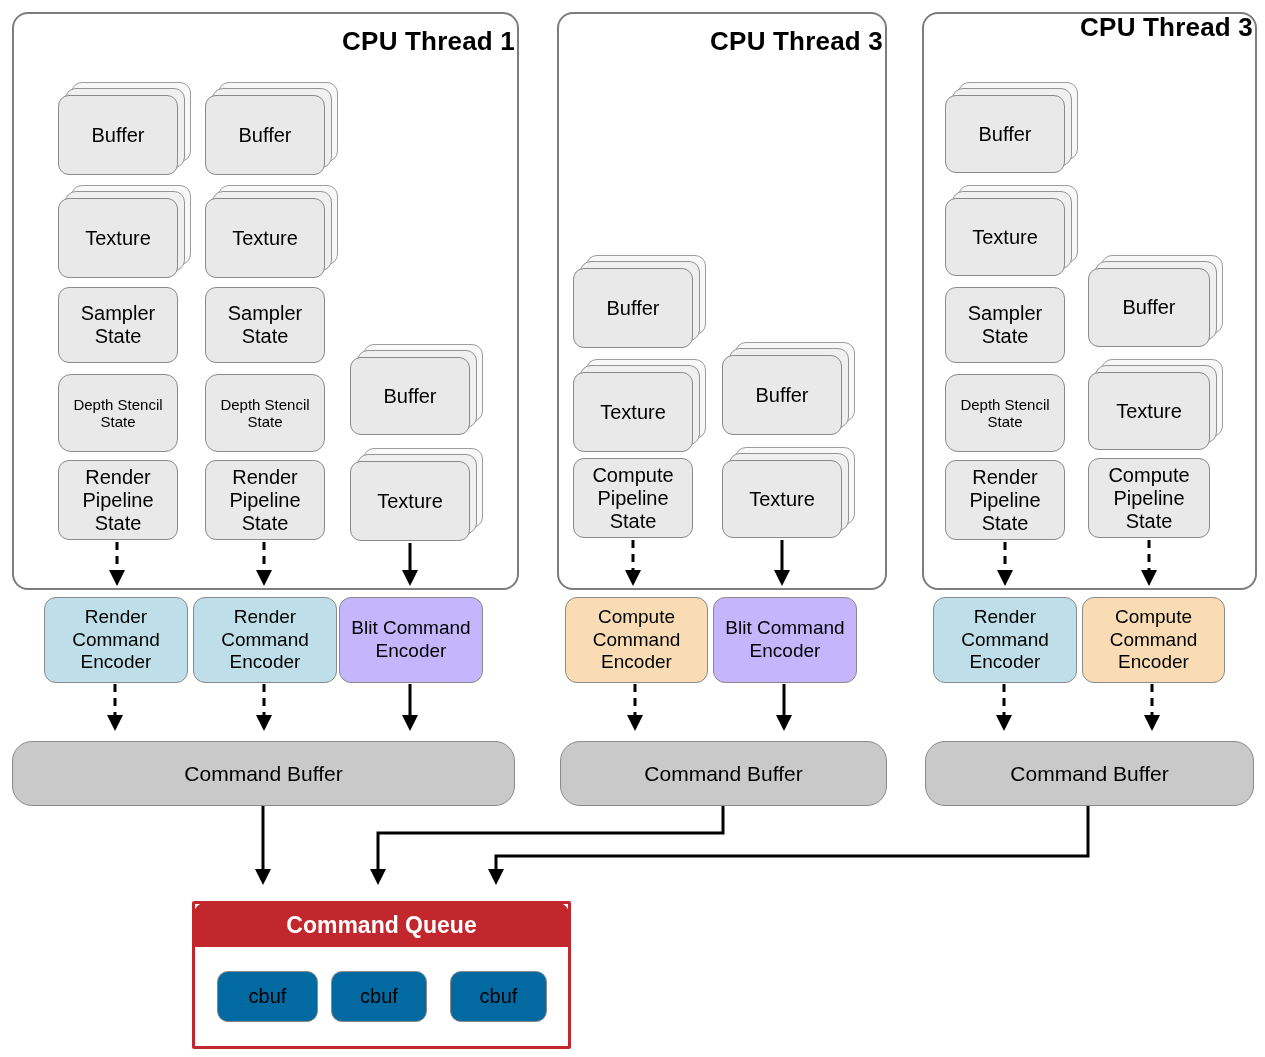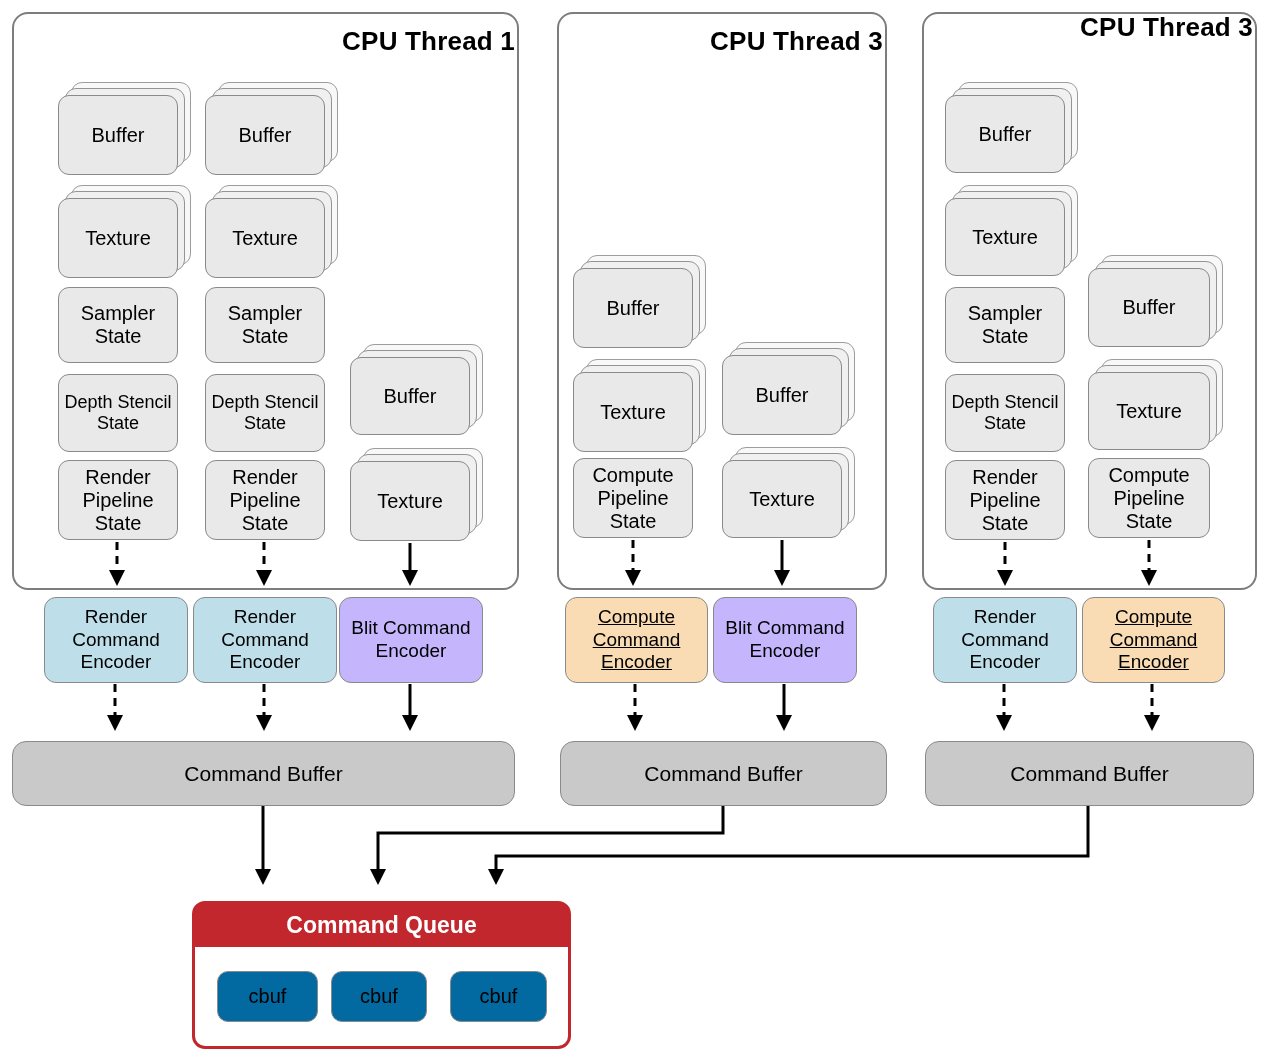--- a/index.html
+++ b/index.html
@@ -8,40 +8,40 @@
 
   
   .panel{position:absolute;background:#fff;border:2px solid #7d7d7d;border-radius:16px;}
   .ptitle{position:absolute;text-align:right;font-size:26px;font-weight:bold;letter-spacing:.2px;}
 
   
   .obox{position:absolute;}
   .card{position:absolute;inset:0;display:flex;align-items:center;justify-content:center;
         background:#e9e9e9;border:1.6px solid #8a8a8a;border-radius:11px;
         text-align:center;font-size:20px;line-height:1.15;padding:2px;z-index:1;}
-  .small .card{font-size:18px;}
+  .small .card{font-size:15px;border-radius:13px;}
   .stack::before{content:"";position:absolute;inset:0;transform:translate(13px,-13px);
         background:#f8f8f8;border:1.6px solid #9d9d9d;border-radius:11px;}
   .stack::after{content:"";position:absolute;inset:0;transform:translate(7px,-7px);
         background:#f0f0f0;border:1.6px solid #949494;border-radius:11px;}
 
   
   .enc{position:absolute;display:flex;align-items:center;justify-content:center;
        border:1.6px solid #8a8a8a;border-radius:12px;text-align:center;
        font-size:19px;line-height:1.2;}
   .enc-render{background:#bedfe9;}
   .enc-blit{background:#c4b5fd;}
-  .enc-compute{background:#fadcb4;text-decoration:underline;}
+  .enc-compute{background:#fadcb4;}
 
   
   .cbuffer{position:absolute;display:flex;align-items:center;justify-content:center;
-       background:#c9c9c9;border:1.6px solid #8a8a8a;border-radius:14px;font-size:21px;}
+       background:#c9c9c9;border:1.6px solid #8a8a8a;border-radius:20px;font-size:21px;}
 
   
-  .queue{position:absolute;background:#fff;border:3px solid #c1272d;border-radius:13px;}
+  .queue{position:absolute;background:#fff;border:3px solid #c1272d;border-radius:2px;}
   .queue-header{position:absolute;left:-1px;top:-1px;right:-1px;height:44px;background:#c1272d;
        border-radius:11px 11px 0 0;display:flex;align-items:center;justify-content:center;
        color:#fff;font-weight:bold;font-size:23px;}
   .cbuf{position:absolute;display:flex;align-items:center;justify-content:center;
        background:#0369a1;border:1.6px solid #8a8a8a;border-radius:11px;font-size:20px;}
 
   
   #arrows{position:absolute;left:0;top:0;width:1265px;height:1057px;pointer-events:none;}
   .arrow{stroke:#000;stroke-width:3;fill:none;}
   .dashed{stroke-dasharray:8 6;}

